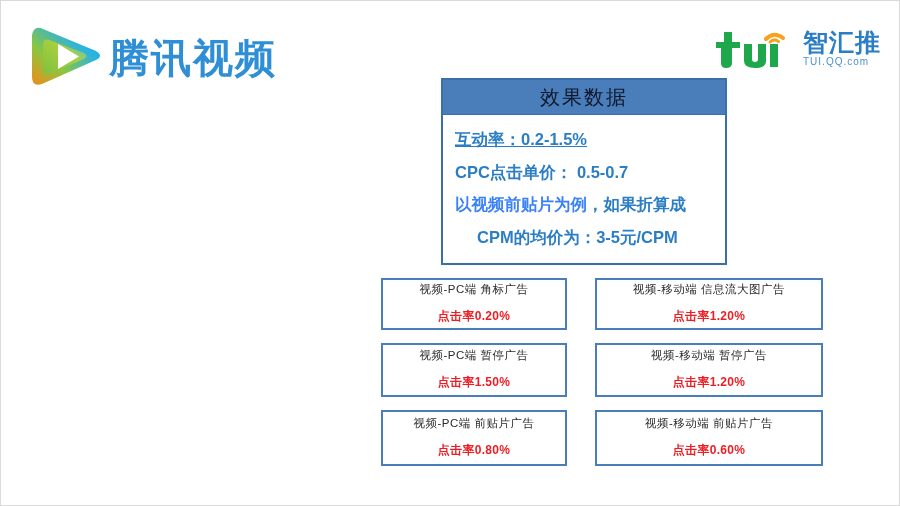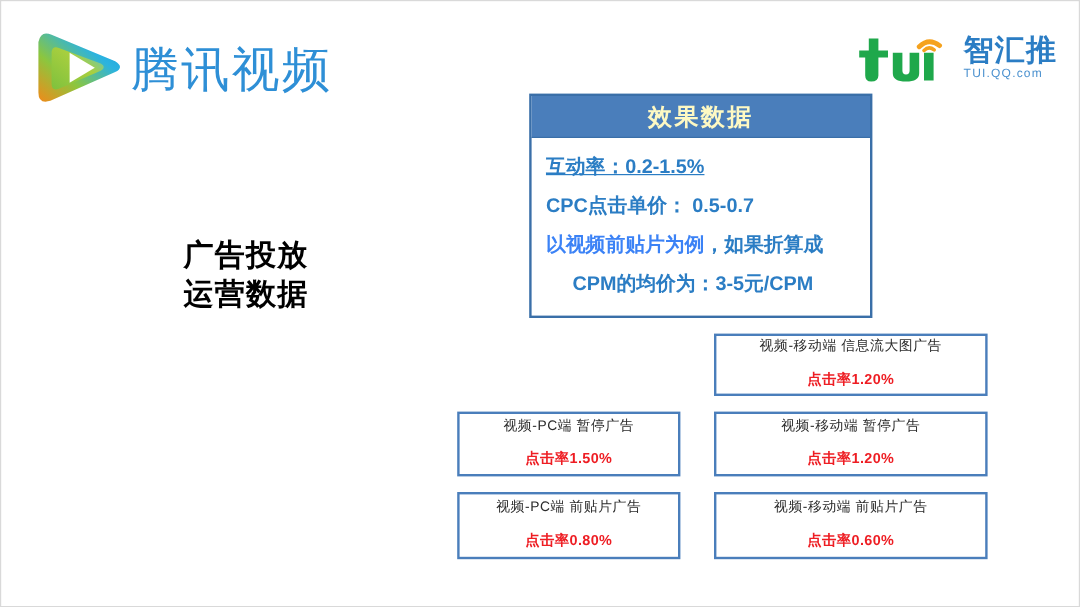--- a/index.html
+++ b/index.html
@@ -26,21 +26,21 @@
     left: 26px;
     top: 20px;
     width: 76px;
     height: 70px;
   }
   #brand-title {
     position: absolute;
     left: 108px;
     top: 30px;
     font-size: 40px;
-    font-weight: normal;
+    font-weight: bold;
     color: #2e8fd6;
     letter-spacing: 2px;
     white-space: nowrap;
   }
 
   
   #tui-logo {
     position: absolute;
     right: 18px;
     top: 28px;
@@ -92,23 +92,23 @@
     top: 77px;
     width: 286px;
     height: 187px;
     border: 2px solid #3a6fa8;
     box-sizing: border-box;
     background: #ffffff;
   }
   #effect-header {
     height: 34px;
     background: #4a7ebb;
-    color: #fef9c3;
+    color: #0f172a;
     font-size: 20px;
-    font-weight: bold;
+    font-weight: normal;
     display: flex;
     align-items: center;
     justify-content: center;
     letter-spacing: 2px;
     border-bottom: 1px solid #3a6fa8;
   }
   #effect-body {
     padding: 12px 10px 6px 12px;
   }
   .effect-line {
@@ -200,39 +200,39 @@
         <path d="M56 9 Q64 1 73 8" stroke="#f5a21e" stroke-width="4" fill="none" stroke-linecap="round"></path>
         <path d="M60 12 Q64 8 68.5 11.5" stroke="#f5a21e" stroke-width="3" fill="none" stroke-linecap="round"></path>
       </svg>
     </div>
     <div id="tui-right">
       <div id="tui-cn">智汇推</div>
       <div id="tui-url">TUI.QQ.com</div>
     </div>
   </div>
 
-  <div id="left-heading">
-    <div>广告投放</div>
-    <div>运营数据</div>
-  </div>
 
   <div id="effect-panel">
     <div id="effect-header">效果数据</div>
     <div id="effect-body">
       <p class="effect-line">
         <span class="uline">互动率：0.2-1.5%</span>
       </p>
       <p class="effect-line">CPC点击单价： 0.5-0.7</p>
       <p class="effect-line">
         <span class="hl-red">以视频前贴片为例</span><span>，如果折算成</span>
       </p>
       <p class="effect-line indented">CPM的均价为：3-5元/CPM</p>
     </div>
   </div>
 
+  <div class="metric-box col-left row-1">
+    <div class="metric-label">视频-PC端  角标广告</div>
+    <div class="metric-value">点击率0.20%</div>
+  </div>
   <div class="metric-box col-left row-2">
     <div class="metric-label">视频-PC端  暂停广告</div>
     <div class="metric-value">点击率1.50%</div>
   </div>
   <div class="metric-box col-left row-3">
     <div class="metric-label">视频-PC端  前贴片广告</div>
     <div class="metric-value">点击率0.80%</div>
   </div>
 
   <div class="metric-box col-right row-1">

